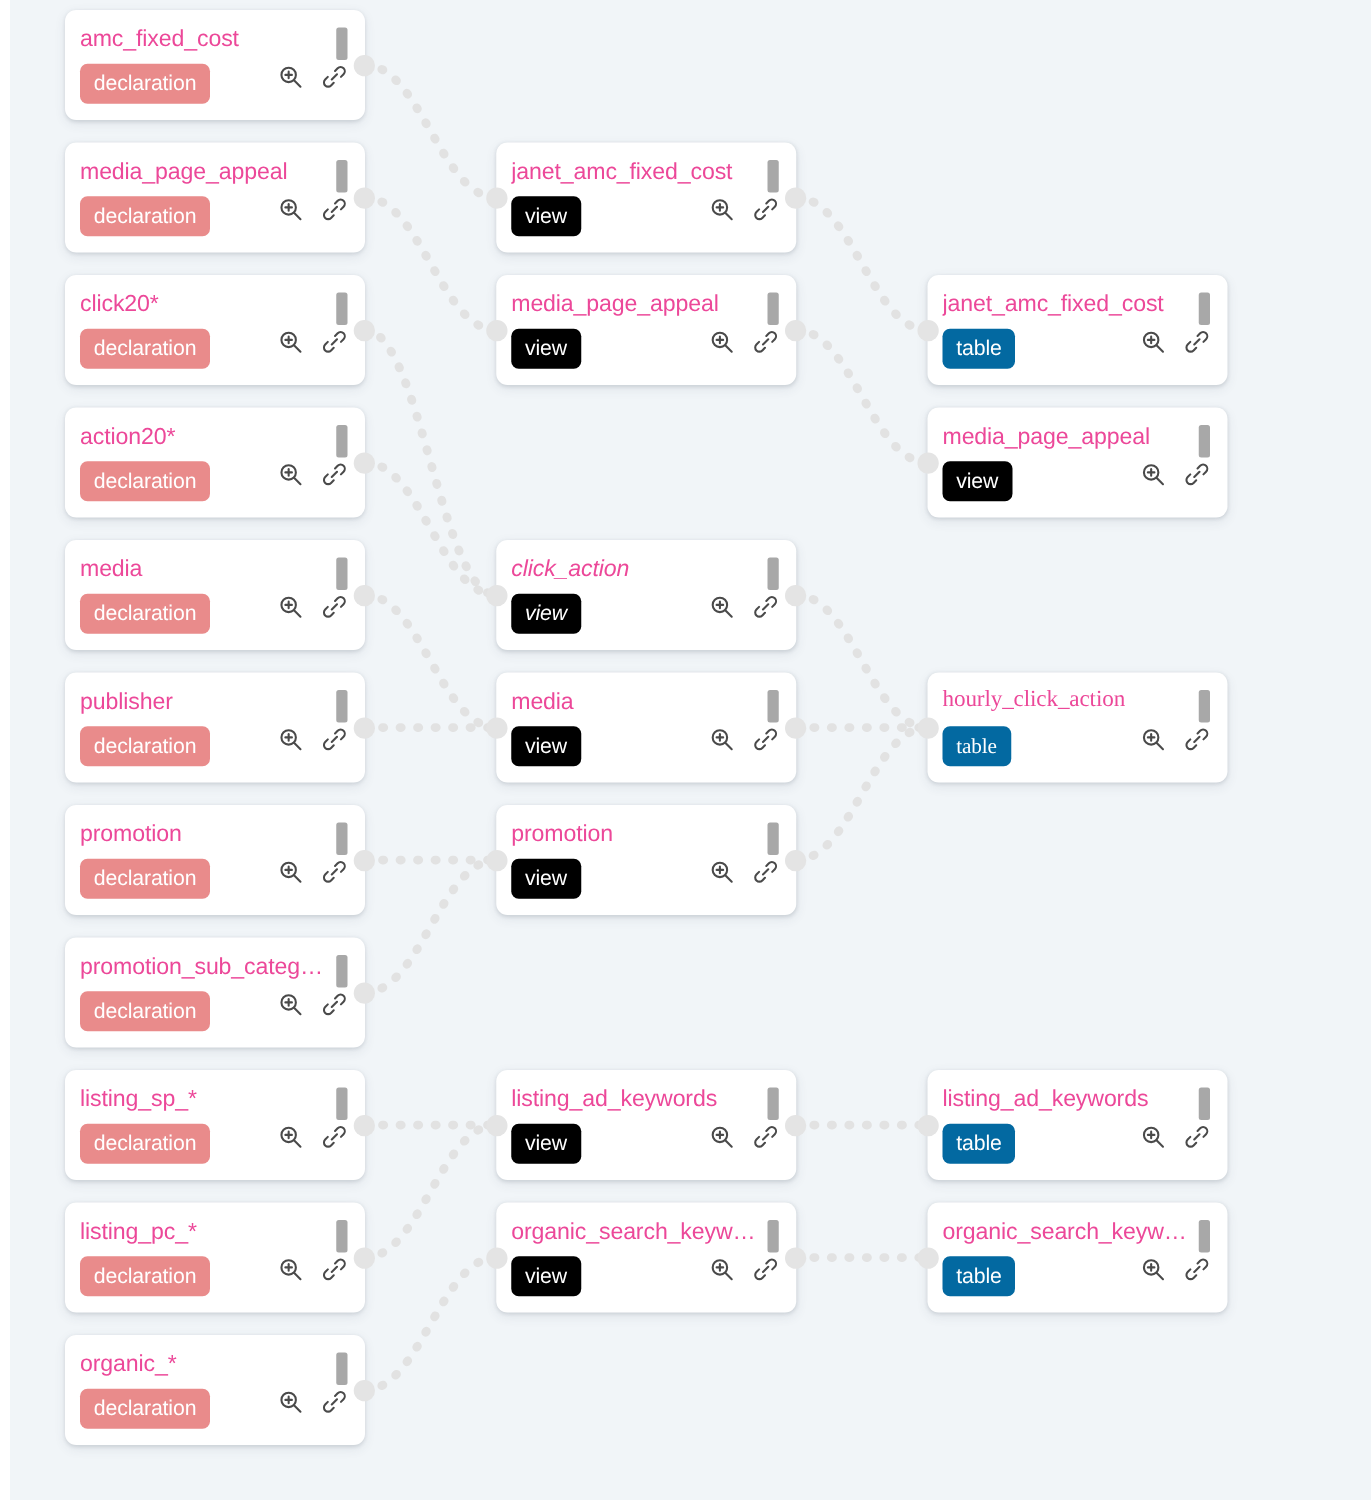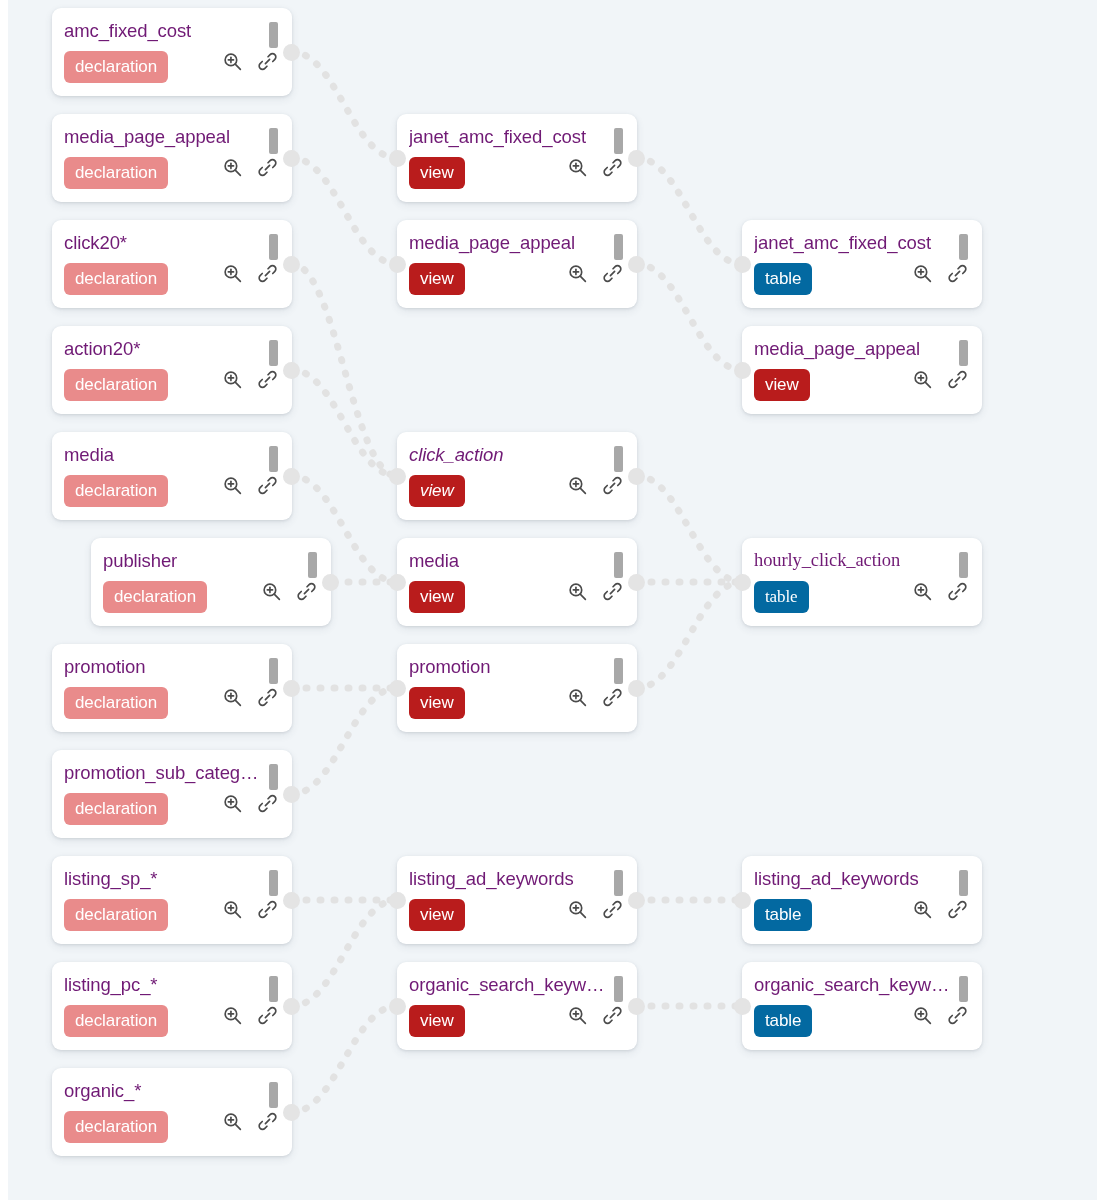--- a/index.html
+++ b/index.html
@@ -39,21 +39,21 @@
     position: absolute;
     width: 240px;
     height: 88px;
     background: #ffffff;
     border-radius: 9px;
     box-shadow: 0 1px 3px rgba(60,72,88,.14), 0 3px 9px rgba(60,72,88,.09);
     padding: 11px 14px 0 12px;
   }
   .node-title {
     font-size: 18.5px;
-    color: #701a75;
+    color: #ec4899;
     line-height: 23px;
     white-space: nowrap;
     overflow: hidden;
     text-overflow: ellipsis;
     max-width: 196px;
     letter-spacing: -0.1px;
   }
   .grip {
     position: absolute;
     right: 14px; top: 14px;
@@ -70,21 +70,21 @@
   .badge {
     display: inline-block;
     border-radius: 6px;
     color: #ffffff;
     font-size: 17px;
     line-height: 17px;
     padding: 7px 11px 8px 11px;
     letter-spacing: -0.1px;
   }
   .badge.declaration { background: #e98b8b; }
-  .badge.view  { background: #b91c1c; }
+  .badge.view  { background: #000000; }
   .badge.table { background: #0369a1; }
 
   .icons {
     margin-left: auto;
     display: flex;
     align-items: center;
     gap: 14px;
     padding-right: 2px;
   }
   .icon { width: 21px; height: 21px; display: block; color: #4a4a4a; }
@@ -245,21 +245,21 @@
               <svg viewBox="0 0 24 24" fill="none" stroke="currentColor" stroke-width="1.9" stroke-linecap="round">
                 <path d="M9.6 14.4 14.4 9.6"></path>
                 <path d="M12.6 6.6 15 4.2a3.8 3.8 0 0 1 5.4 5.4l-2.4 2.4"></path>
                 <path d="M11.4 17.4 9 19.8a3.8 3.8 0 0 1-5.4-5.4L6 12"></path>
               </svg>
             </span>
           </span>
         </div>
         <span class="handle src"></span>
       </div>
-      <div class="node" style="left: 52px; top: 538px; margin-left: 39px;">
+      <div class="node" style="left: 52px; top: 538px;">
         <div class="node-title">publisher</div>
         <div class="grip"></div>
         <div class="node-row">
           <span class="badge declaration">declaration</span>
           <span class="icons">
             <span class="icon">
               <svg viewBox="0 0 24 24" fill="none" stroke="currentColor" stroke-width="1.9" stroke-linecap="round">
                 <circle cx="10.2" cy="10.2" r="6.6"></circle>
                 <line x1="15.1" y1="15.1" x2="21" y2="21"></line>
                 <line x1="10.2" y1="7.2" x2="10.2" y2="13.2"></line>

